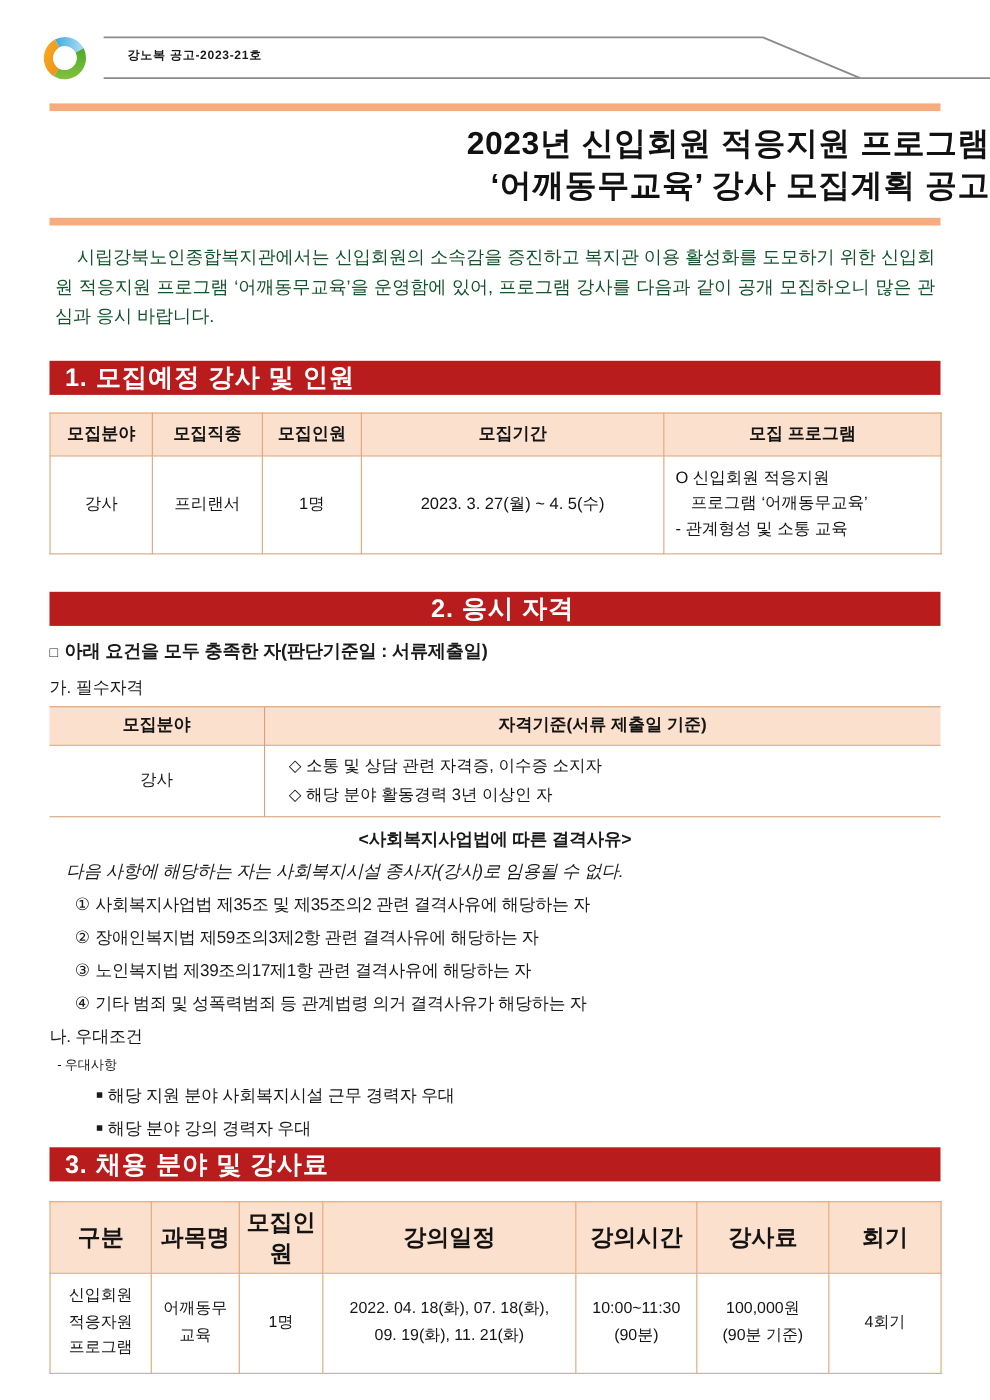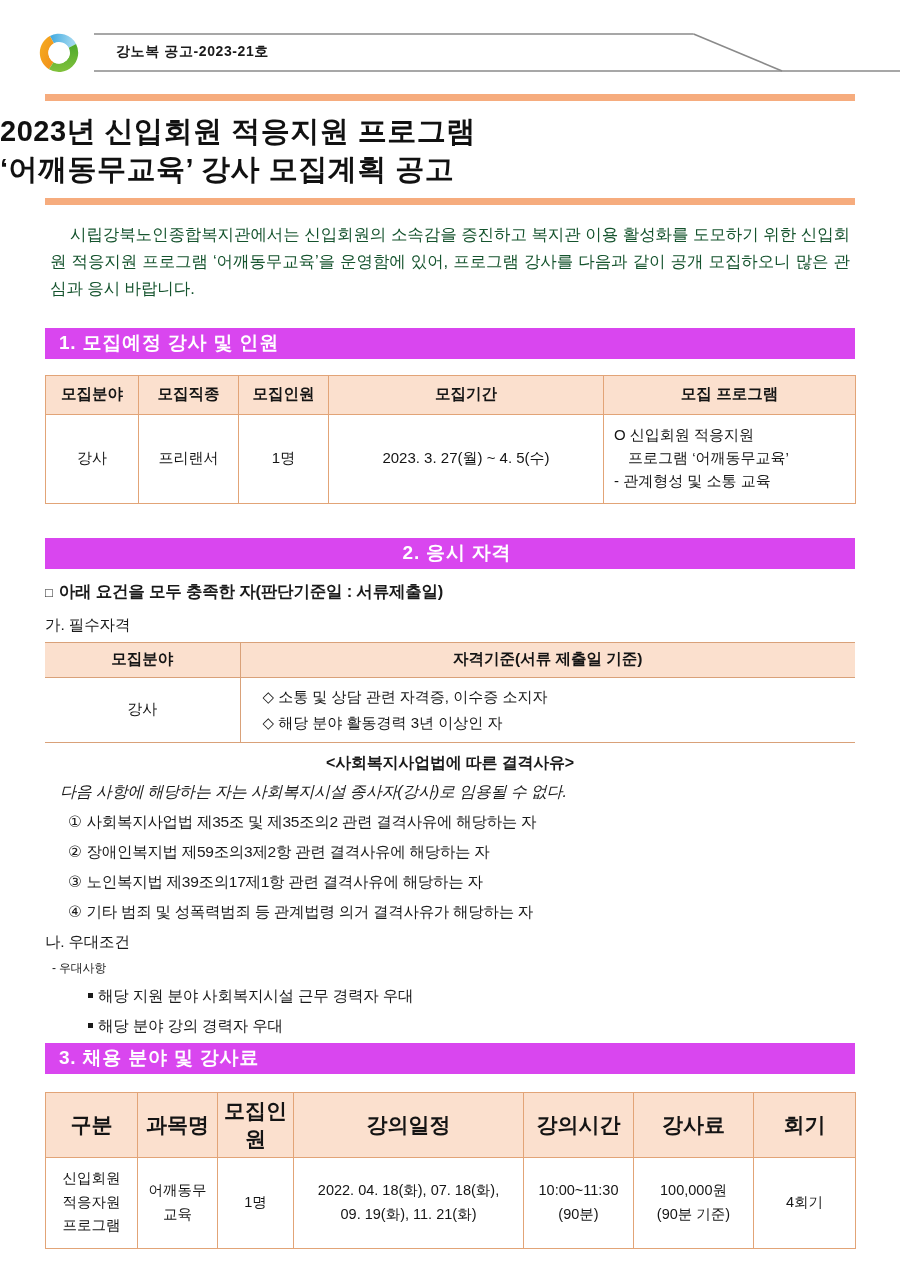--- a/index.html
+++ b/index.html
@@ -48,36 +48,36 @@
     position: absolute;
     left: 0;
     top: 0;
     width: 100%;
     height: 46px;
   }
   .doc-no {
     position: absolute;
     left: 22px;
     top: 13px;
-    font-size: 14px;
+    font-size: 11px;
     font-weight: 700;
     letter-spacing: .6px;
     color: #1a1a1a;
     white-space: nowrap;
   }
 
   
   .rule {
     height: 7px;
     background: #F6AC7E;
     margin: 10px 45px 0 45px;
   }
   .rule.bottom { margin-top: 0; }
   .title-block {
-    text-align: left;
+    text-align: right;
     padding: 12px 0 10px 0;
   }
   .title-line {
     font-size: 29px;
     font-weight: 700;
     letter-spacing: .5px;
     line-height: 1.30;
     color: #111111;
     white-space: nowrap;
   }
@@ -89,23 +89,23 @@
     line-height: 1.62;
     text-align: justify;
     text-indent: 20px;
     letter-spacing: -.1px;
     color: #14532d;
   }
 
   
   .section-bar {
     margin: 12px 45px;
-    background: #d946ef;
+    background: #b91c1c;
     color: #ffffff;
-    font-size: 19px;
+    font-size: 23px;
     font-weight: 700;
     letter-spacing: .8px;
     padding: 5px 0 6px 14px;
     box-sizing: border-box;
     height: 31px;
     line-height: 20px;
   }
   .sec1 { margin-top: 26px; }
   .sec2 { margin-top: 34px; text-align: center; }
   .sec3 { margin-top: 6px; }

